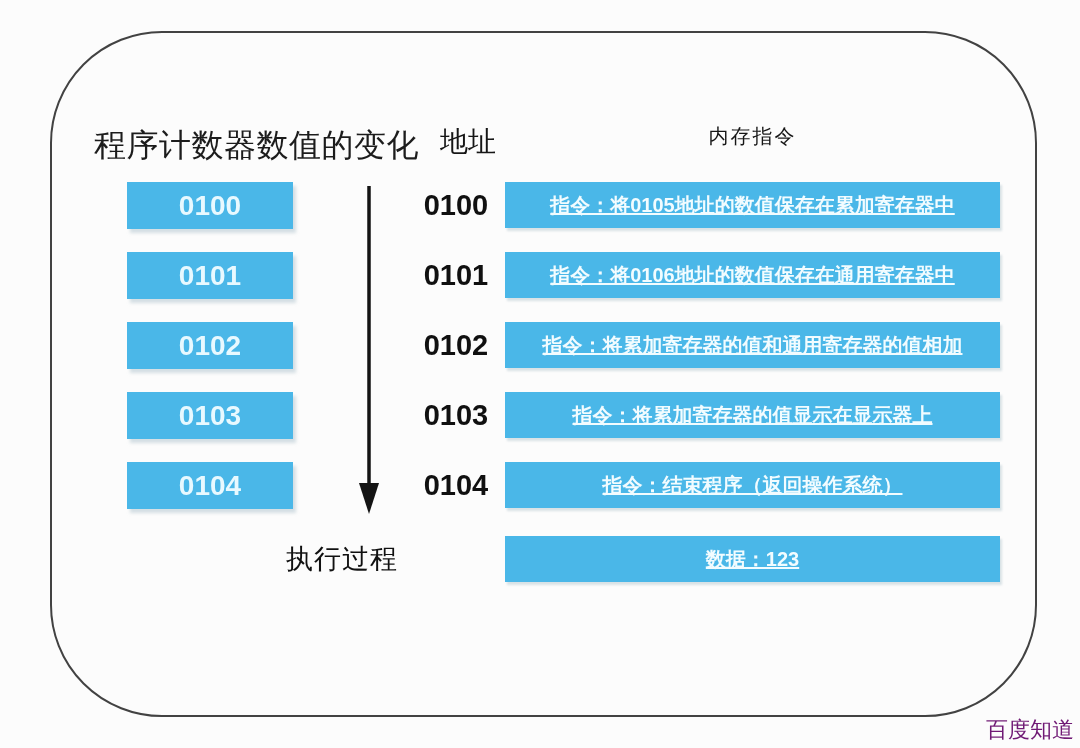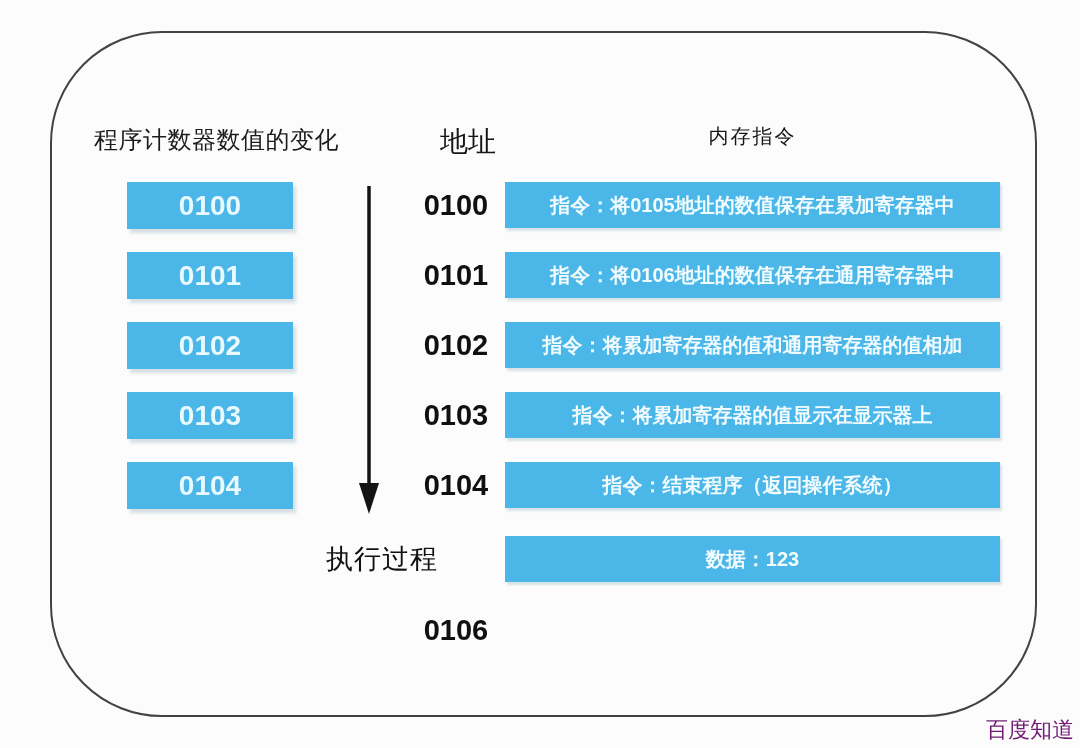--- a/index.html
+++ b/index.html
@@ -16,21 +16,21 @@
     left: 50px; top: 31px;
     width: 987px; height: 686px;
     border: 2.5px solid #424242;
     border-radius: 112px;
     box-sizing: border-box;
     background: transparent;
   }
   .pc-title {
     position: absolute;
     left: 94px; top: 124px;
-    font-size: 24px;
+    font-size: 32px;
     color: #1c1c1c;
     letter-spacing: 0.5px;
     white-space: nowrap;
   }
   .pcbox {
     position: absolute;
     left: 127px;
     width: 166px; height: 47px;
     line-height: 47px;
     text-align: center;
@@ -46,21 +46,20 @@
     position: absolute;
     left: 352px; top: 183px;
   }
   .exec-label {
     position: absolute;
     left: 286px; top: 541px;
     font-size: 27px;
     color: #111111;
     letter-spacing: 1px;
     white-space: nowrap;
-    margin-left: 40px;
   }
   .addr-header {
     position: absolute;
     left: 416px; top: 123px;
     width: 80px;
     text-align: right;
     font-size: 28px;
     color: #161616;
     white-space: nowrap;
   }
@@ -89,20 +88,21 @@
     left: 505px;
     width: 495px; height: 46px;
     line-height: 46px;
     text-align: center;
     font-weight: bold;
     font-size: 20px;
     color: #f2fcff;
     background: #4ab7e8;
     box-shadow: 2px 3px 2px rgba(176,196,205,0.45);
     white-space: nowrap;
+    text-decoration: underline;
   }
   .r0 { top: 182px; } .r1 { top: 252px; } .r2 { top: 322px; }
   .r3 { top: 392px; } .r4 { top: 462px; } .r5 { top: 536px; }
   .r6 { top: 607px; }
   .watermark {
     position: absolute;
     left: 986px; top: 715px;
     font-size: 22px;
     font-weight: normal;
     color: #701a75;
@@ -130,21 +130,20 @@
   <div class="exec-label">执行过程</div>
 
   <div class="addr-header">地址</div>
   <div class="mem-header">内存指令</div>
 
   <div class="addr r0">0100</div>
   <div class="addr r1">0101</div>
   <div class="addr r2">0102</div>
   <div class="addr r3">0103</div>
   <div class="addr r4">0104</div>
-  <div class="addr r6">0106</div>
 
   <div class="membox r0">指令：将0105地址的数值保存在累加寄存器中</div>
   <div class="membox r1">指令：将0106地址的数值保存在通用寄存器中</div>
   <div class="membox r2">指令：将累加寄存器的值和通用寄存器的值相加</div>
   <div class="membox r3">指令：将累加寄存器的值显示在显示器上</div>
   <div class="membox r4">指令：结束程序（返回操作系统）</div>
   <div class="membox r5">数据：123</div>
 
   <div class="watermark">百度知道</div>
 

